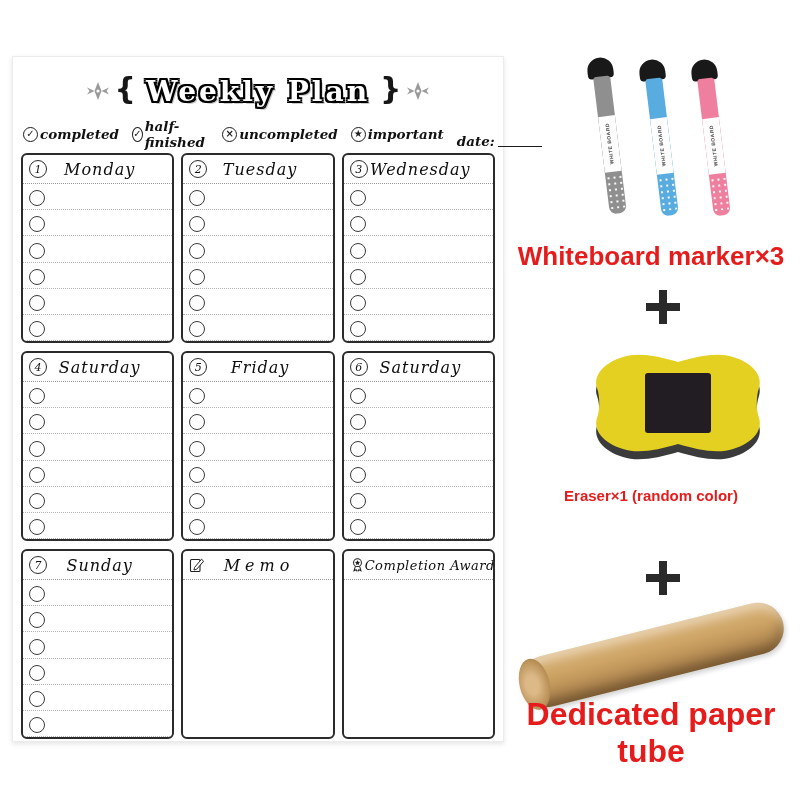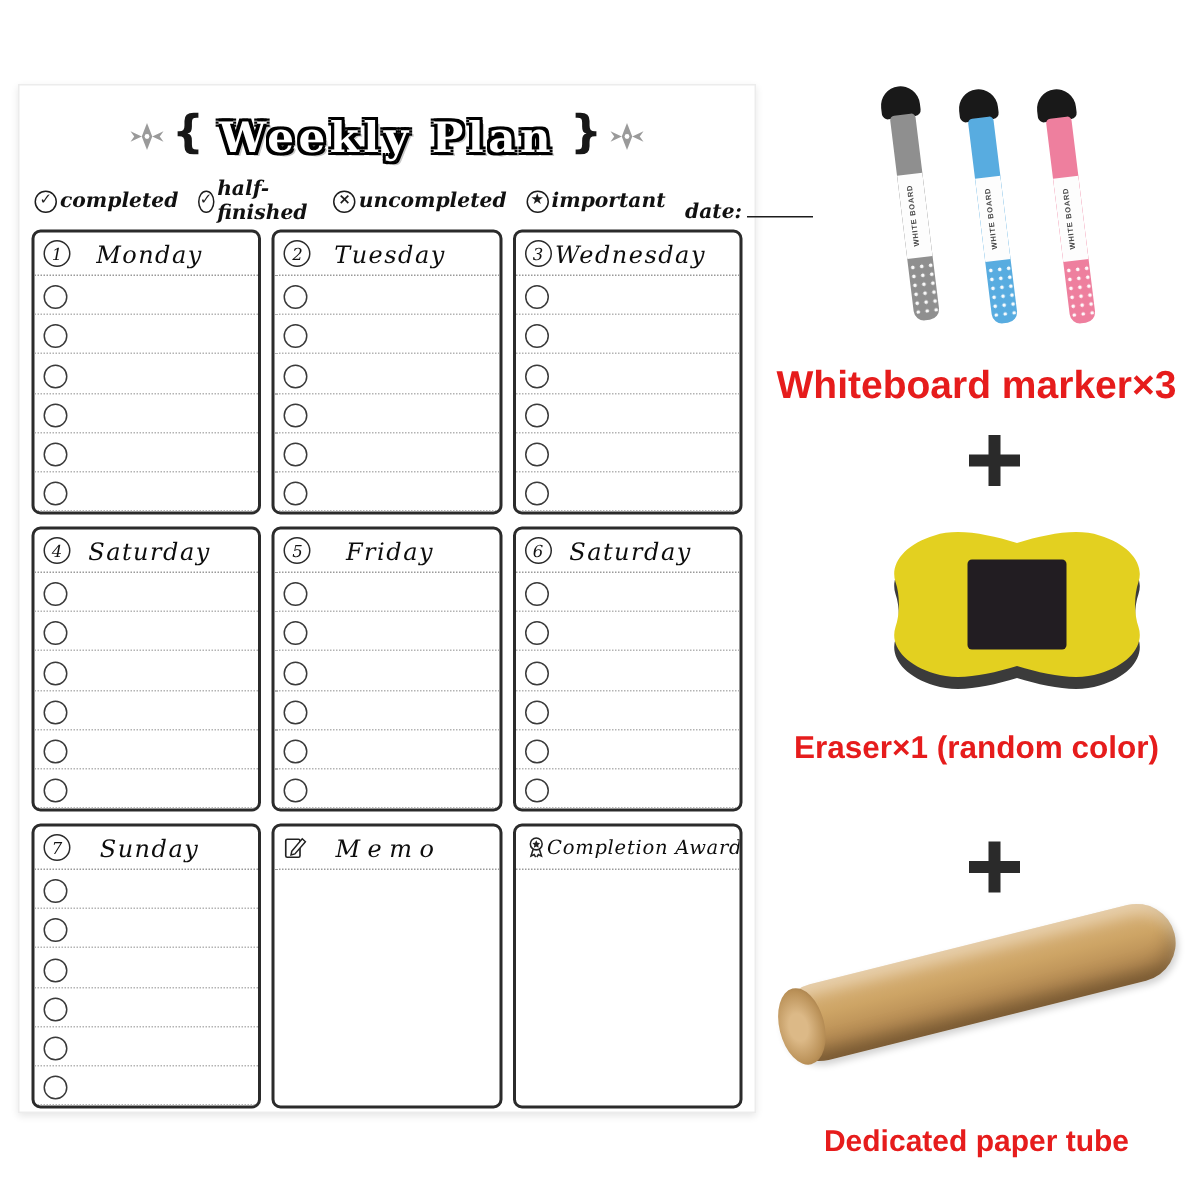--- a/index.html
+++ b/index.html
@@ -33,21 +33,21 @@
     margin:8px 10px 0 10px;height:22px;display:flex;align-items:center;gap:13px;
     font-family:"DejaVu Serif",serif;font-style:italic;font-weight:700;font-size:13.5px;color:#111;
   }
   .leg-item{display:inline-flex;align-items:center;gap:2px;}
   .leg-circ{
     width:15px;height:15px;border:1.3px solid #1c1c1c;border-radius:50%;
     display:inline-flex;align-items:center;justify-content:center;
     font-size:10px;line-height:1;color:#1c1c1c;box-sizing:border-box;font-style:normal;
     font-family:"DejaVu Sans",sans-serif;
   }
-  .date-wrap{margin-left:auto;display:inline-flex;align-items:flex-start;gap:3px;margin-top:13px;}
+  .date-wrap{margin-left:auto;display:inline-flex;align-items:center;gap:3px;margin-top:13px;}
   .date-line{display:inline-block;width:44px;border-bottom:1.6px solid #1c1c1c;height:11px;}
   
   .grid{
     margin:8px 8px 0 8px;display:grid;grid-template-columns:repeat(3,1fr);
     grid-template-rows:repeat(3,190px);gap:8px 7px;
   }
   .cell{
     border:2px solid #2b2b2b;border-radius:6px;background:#fff;
     display:flex;flex-direction:column;overflow:hidden;box-sizing:border-box;
   }
@@ -74,22 +74,22 @@
   .tcircle{
     position:absolute;left:6px;bottom:3px;width:16px;height:16px;
     border:1.4px solid #3a3a3a;border-radius:50%;box-sizing:border-box;background:#fff;
   }
   .rows.empty{border:none;}
   
   .caption{
     position:absolute;left:505px;width:292px;text-align:center;font-weight:bold;color:#e61c1c;
   }
   .cap-markers{top:241px;font-size:26px;}
-  .cap-eraser{top:487px;font-size:21px;}
-  .cap-tube{top:750px;font-size:20px;}
+  .cap-eraser{top:487px;font-size:15px;}
+  .cap-tube{top:696px;font-size:32px;}
   .plus{position:absolute;width:36px;height:36px;}
   .plus::before,.plus::after{content:"";position:absolute;background:#2a2a2a;}
   .plus::before{left:1px;top:14px;width:34px;height:8px;}
   .plus::after{left:14px;top:1px;width:8px;height:34px;}
   .plus1{left:645px;top:289px;}
   .plus2{left:645px;top:560px;}
   
   .marker{position:absolute;width:26px;height:168px;transform:rotate(-7deg);}
   .mk1{left:596px;top:57px;}
   .mk2{left:648px;top:59px;}

